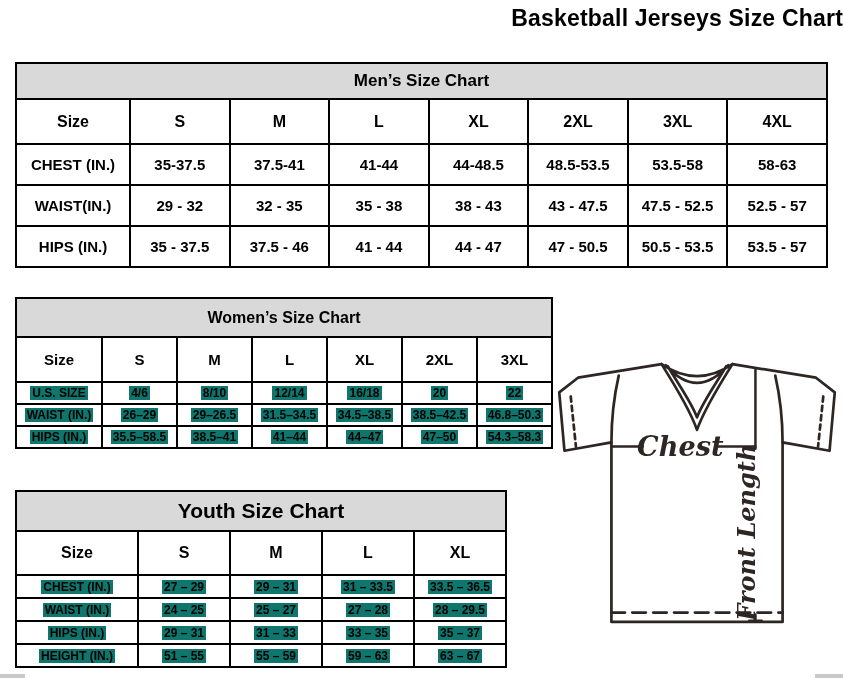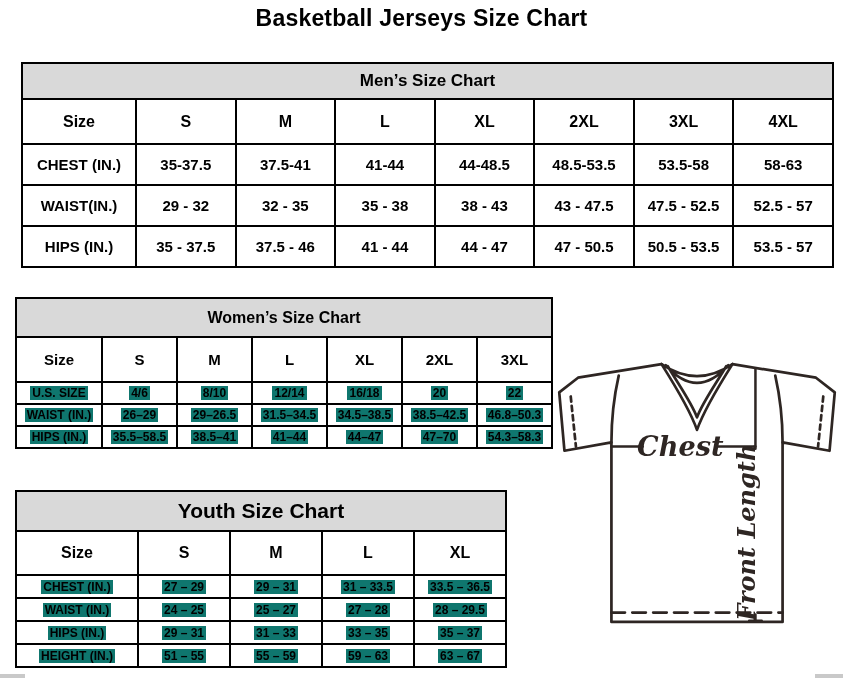--- a/index.html
+++ b/index.html
@@ -1,34 +1,34 @@
 <!DOCTYPE html>
 <html><head>
 <meta charset="utf-8">
 <style>
   html,body{margin:0;padding:0;}
   body{
     width:843px;height:679px;position:relative;background:#ffffff;
     font-family:"Liberation Sans",sans-serif;color:#000;overflow:hidden;
   }
   .page-title{
-    position:absolute;top:5px;left:0;width:100%;text-align:center;
+    position:absolute;top:5px;left:0;width:100%;text-align:right;
     font-size:23px;font-weight:bold;letter-spacing:.2px;
   }
   table.sizes{
     position:absolute;border-collapse:collapse;table-layout:fixed;
     font-weight:bold;border:2px solid #000;
   }
   table.sizes th,table.sizes td{
     border:2px solid #000;padding:0;text-align:center;vertical-align:middle;
     overflow:hidden;white-space:nowrap;
   }
   tr.bar th{background:#d9d9d9;}
   
-  .mens{left:21px;top:62px;width:813px;}
+  .mens{left:15px;top:62px;width:813px;}
   .mens tr.bar th{height:34px;font-size:17px;}
   .mens tr.hdr td{height:43px;font-size:16px;}
   .mens tr.row td{height:39px;font-size:15px;}
   .mens col.c0{width:114px;}
   
   .womens{left:15px;top:297px;width:538px;}
   .womens td{border-width:1.5px;}
   .womens tr.bar th{height:37px;font-size:16px;}
   .womens tr.hdr td{height:43px;font-size:15px;}
   .womens tr.row td{height:20px;font-size:12px;}
@@ -140,21 +140,21 @@
     <td><span class="hl">34.5–38.5</span></td>
     <td><span class="hl">38.5–42.5</span></td>
     <td><span class="hl">46.8–50.3</span></td>
   </tr>
   <tr class="row">
     <td><span class="hl">HIPS (IN.)</span></td>
     <td><span class="hl">35.5–58.5</span></td>
     <td><span class="hl">38.5–41</span></td>
     <td><span class="hl">41–44</span></td>
     <td><span class="hl">44–47</span></td>
-    <td><span class="hl">47–70</span></td>
+    <td><span class="hl">47–50</span></td>
     <td><span class="hl">54.3–58.3</span></td>
   </tr>
 </tbody>
   </table>
 
 <table class="sizes youth">
   <colgroup>
       <col class="c0">
       <col span="4">
     </colgroup>

